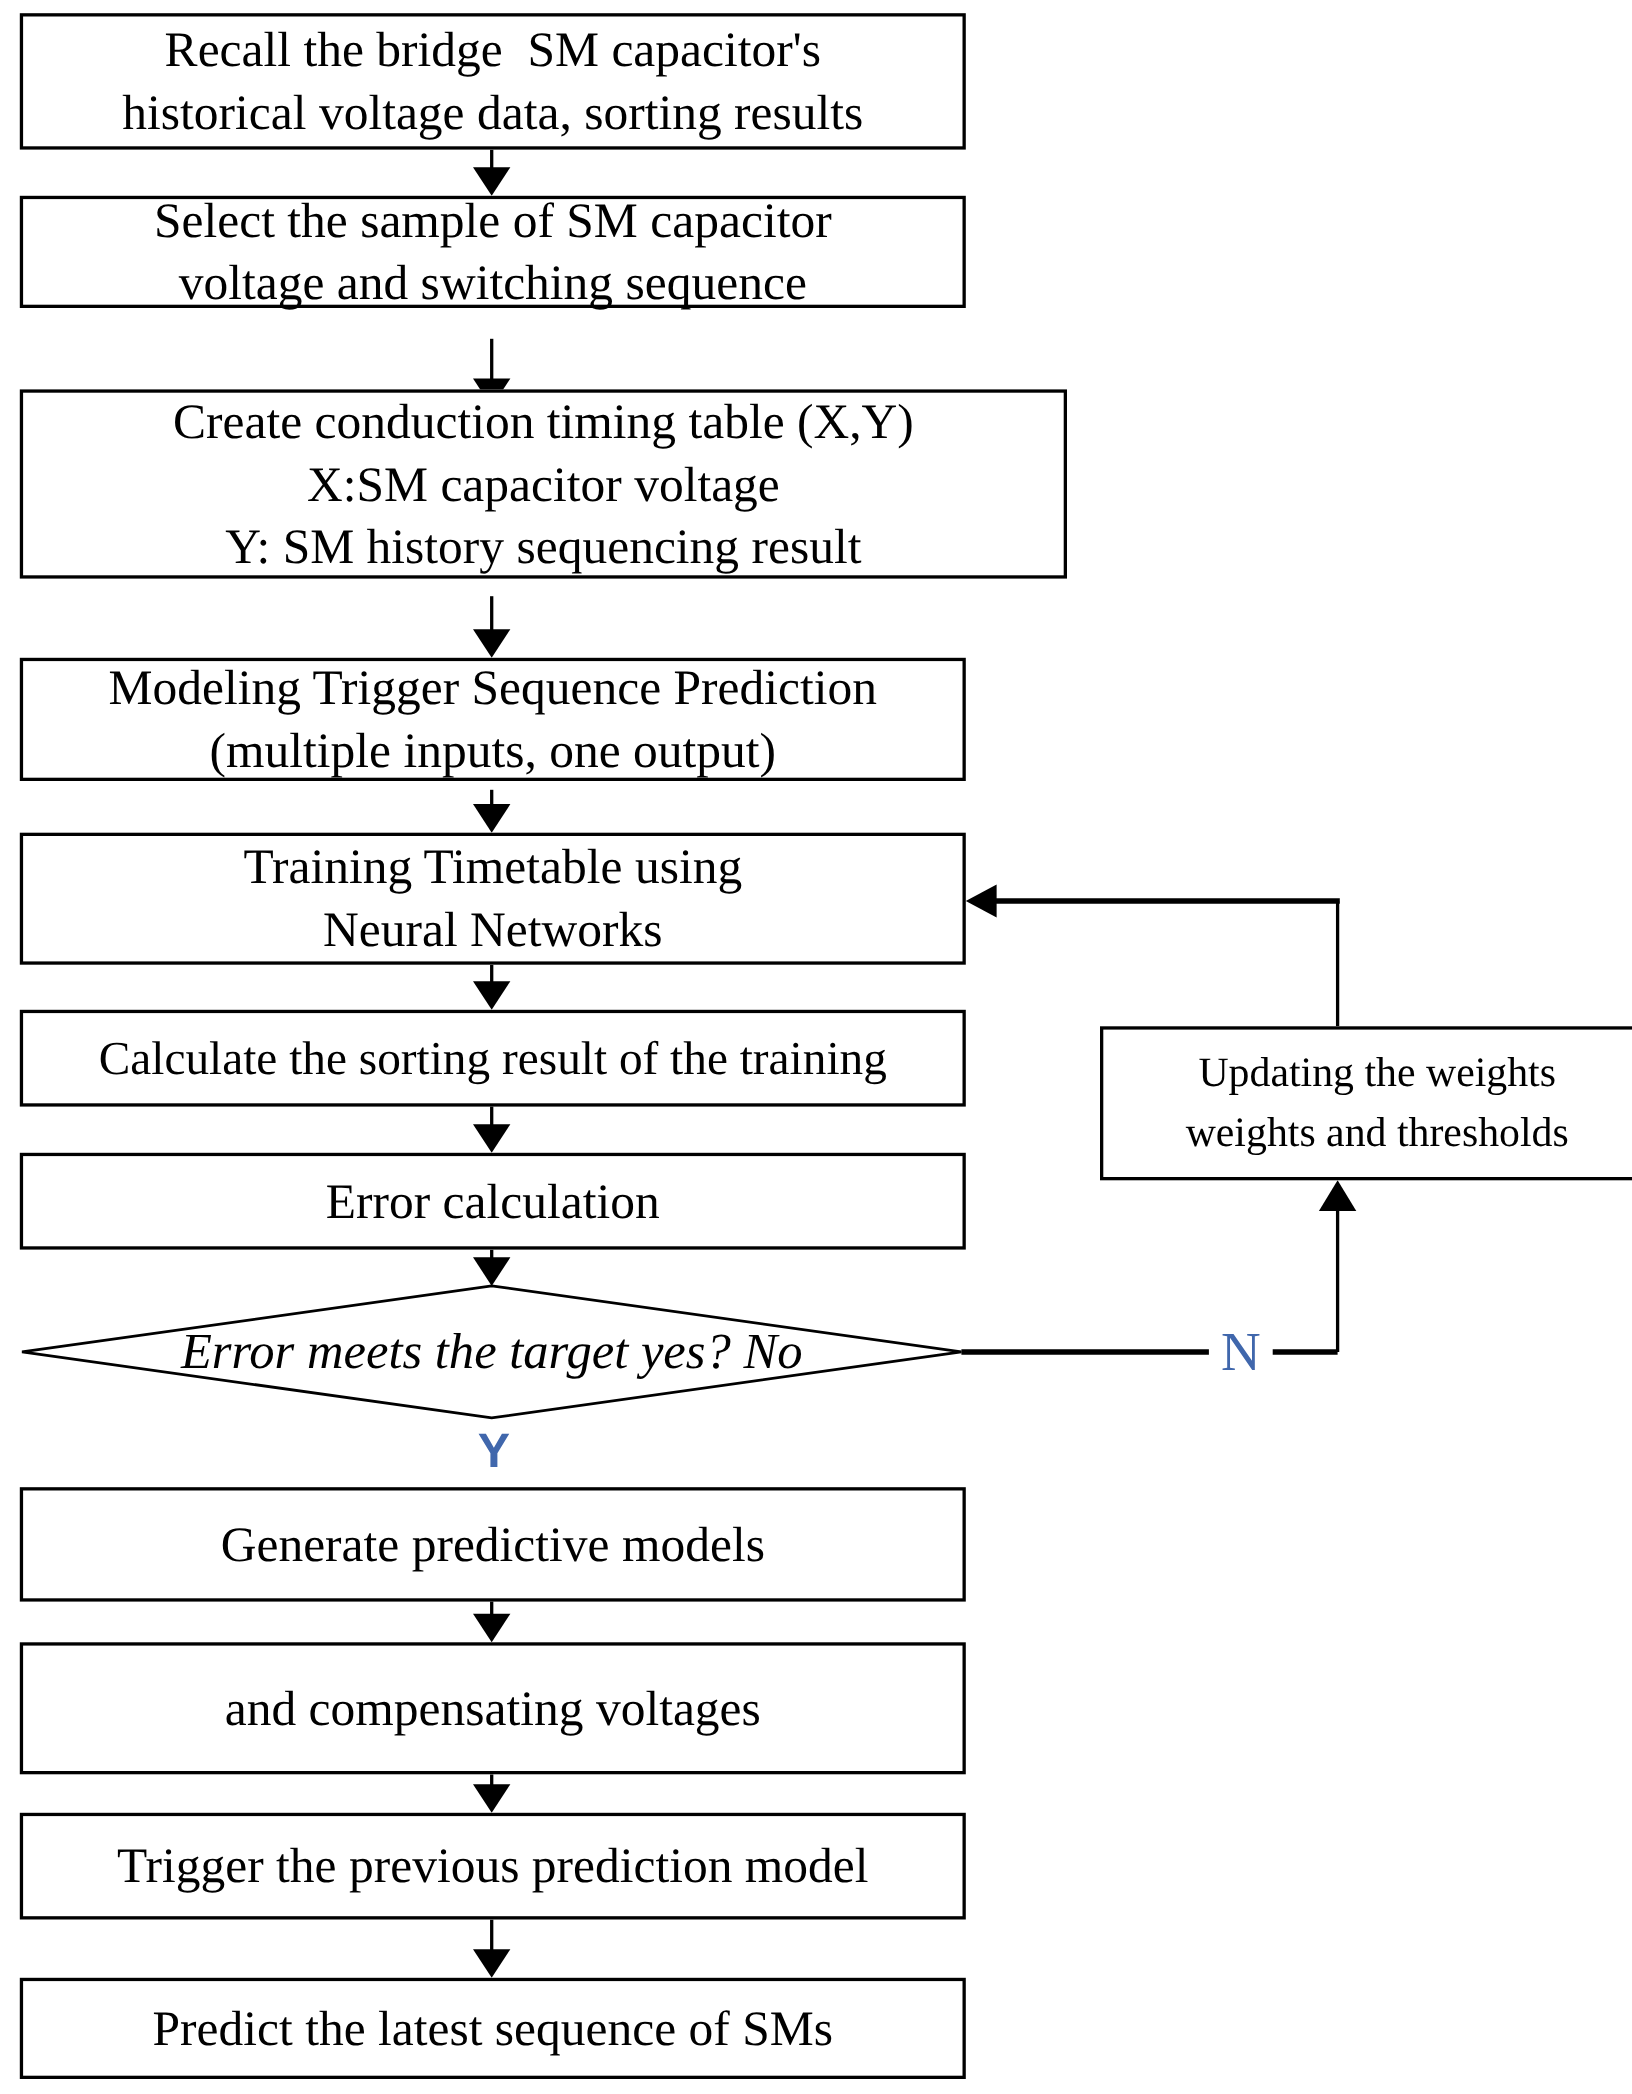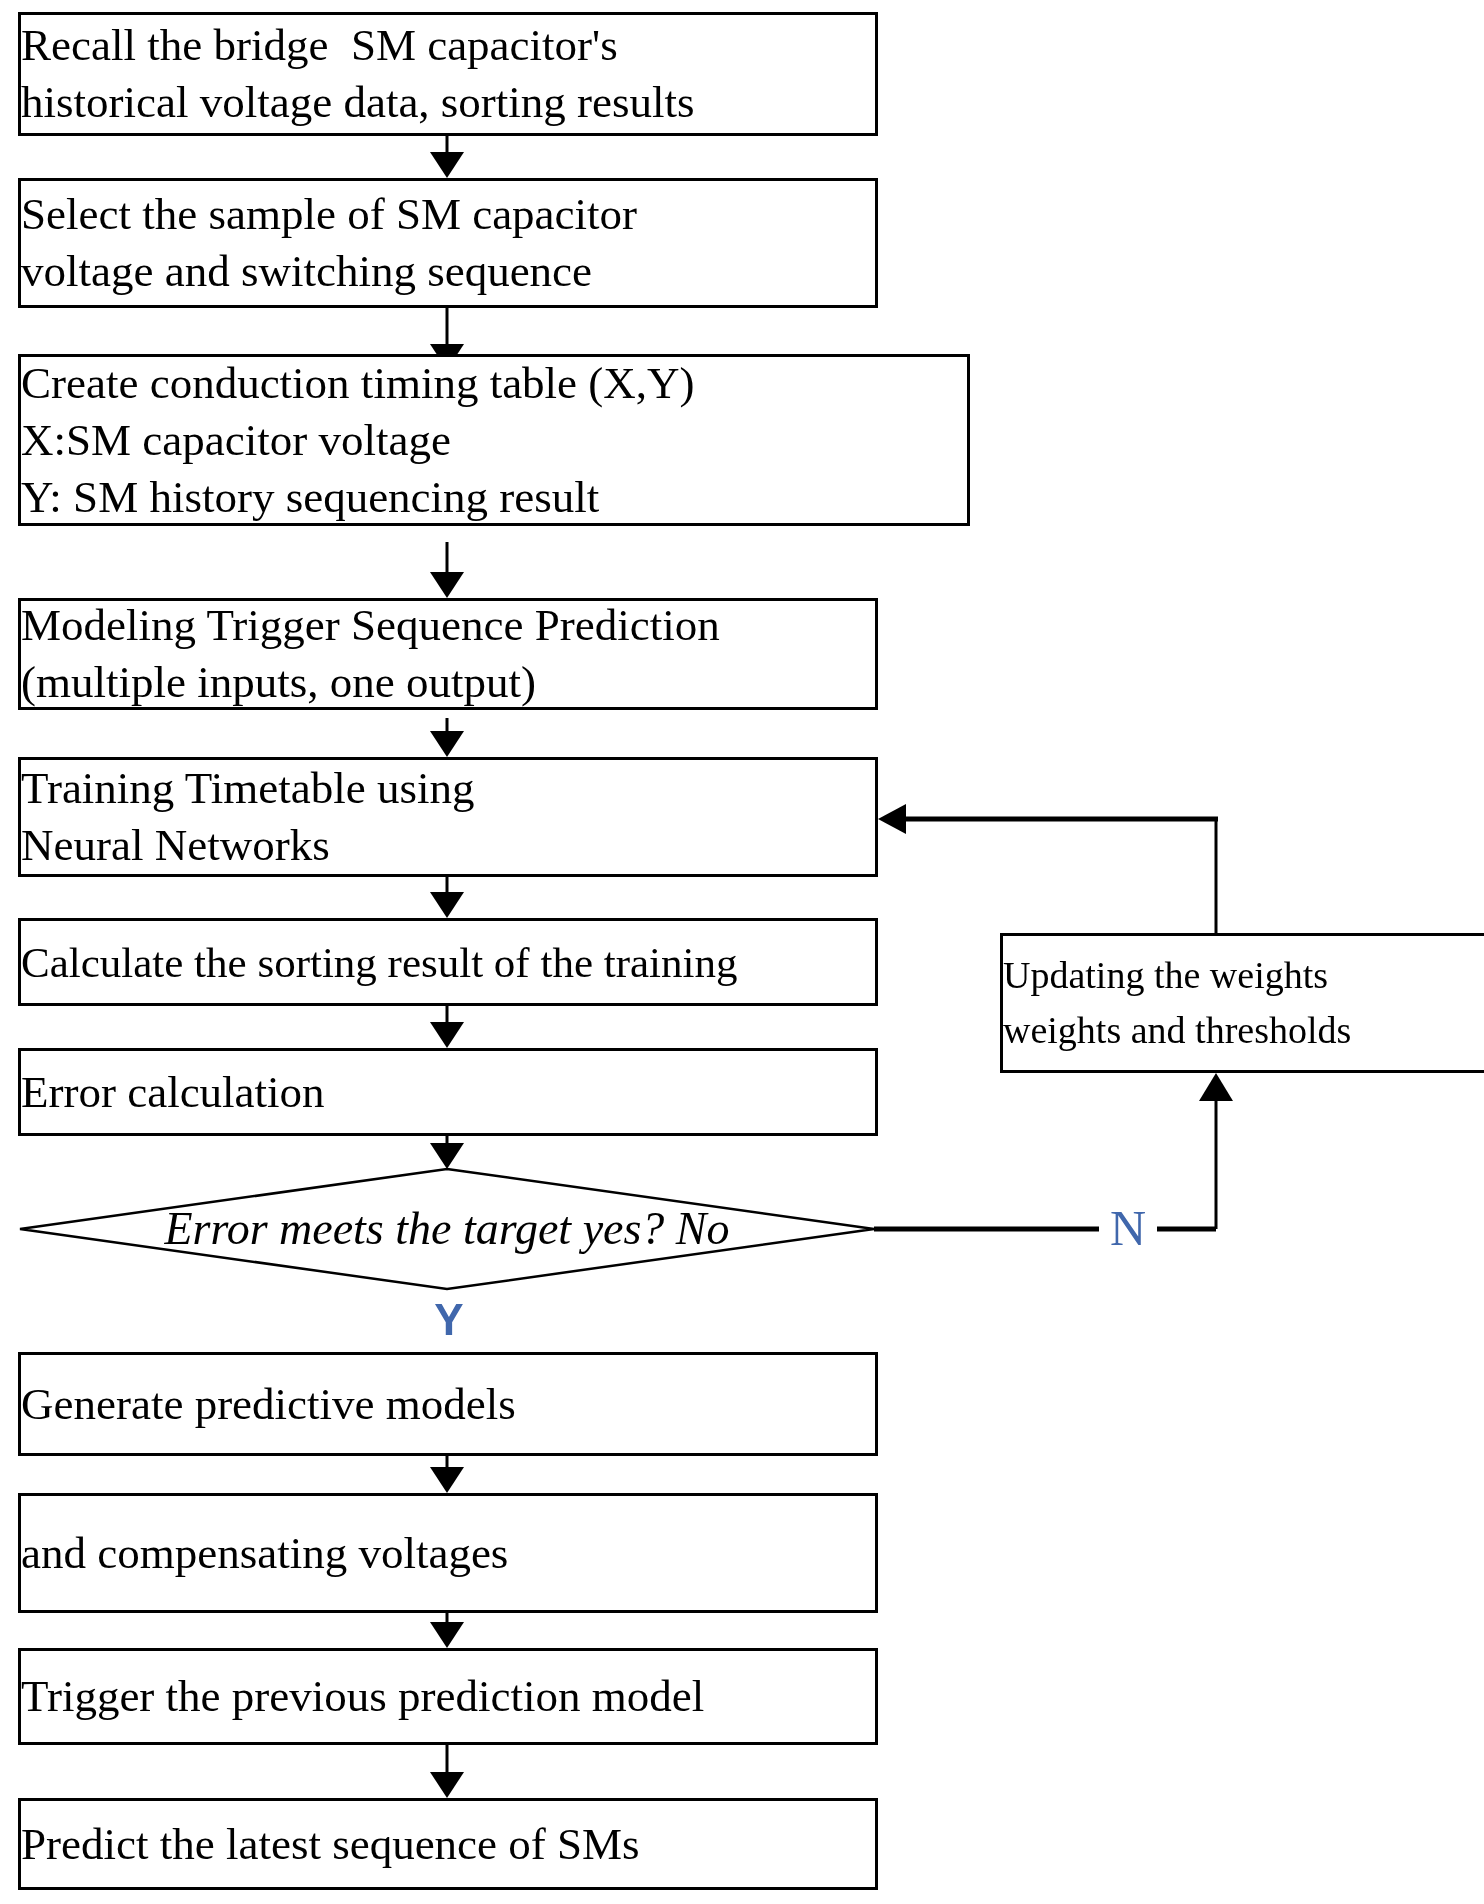--- a/index.html
+++ b/index.html
@@ -11,21 +11,21 @@
     color:#000;
     overflow:hidden;
   }
   #wires{position:absolute;left:0;top:0;width:1484px;height:1904px;}
   .box{
     position:absolute;
     box-sizing:border-box;
     border:3px solid #000;
     background:#fff;
     display:flex;flex-direction:column;
-    justify-content:center;align-items:flex-start;
+    justify-content:center;align-items:center;
     text-align:center;
     font-size:45px;line-height:57px;
   }
   .box .ln{white-space:pre;}
   .box.tight{font-size:43px;}
   .box.side{font-size:38px;line-height:55px;margin-left:32px;}
   .dtext{
     position:absolute;
     left:40px;top:1200px;width:814px;height:58px;
     line-height:58px;text-align:center;
@@ -89,21 +89,21 @@
     </g>
 
     <polygon points="447,1169 874,1229 447,1289 20,1229" fill="#ffffff" stroke="#000" stroke-width="2.5"></polygon>
   </svg>
 
   <div class="box" style="left:18px;top:12px;width:860px;height:124px">
     <div class="ln">Recall the bridge  SM capacitor's</div>
     <div class="ln">historical voltage data, sorting results</div>
   </div>
 
-  <div class="box" style="left:18px;top:178px;width:860px;height:130px">
+  <div class="box" style="left:18px;top:178px;width:860px;height:102px">
     <div class="ln">Select the sample of SM capacitor</div>
     <div class="ln">voltage and switching sequence</div>
   </div>
 
   <div class="box" style="left:18px;top:354px;width:952px;height:172px">
     <div class="ln">Create conduction timing table (X,Y)</div>
     <div class="ln">X:SM capacitor voltage</div>
     <div class="ln">Y: SM history sequencing result</div>
   </div>
 

